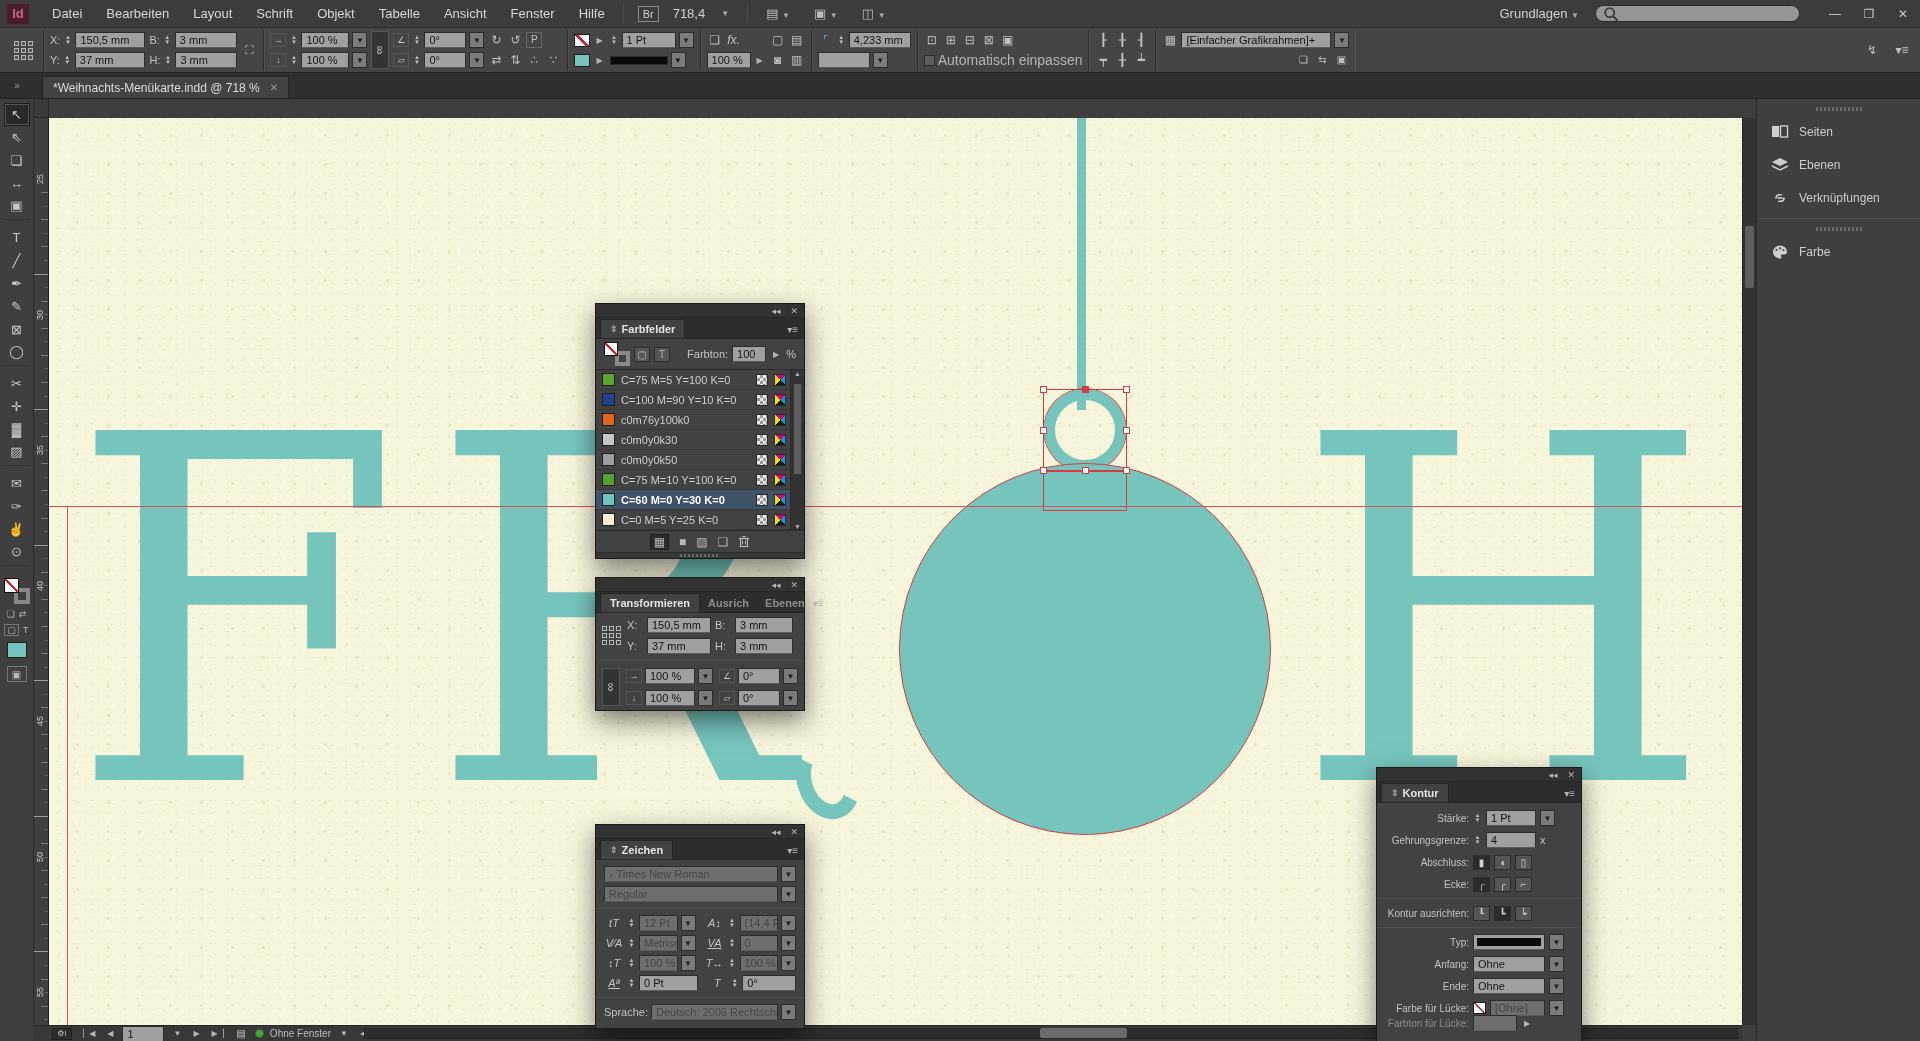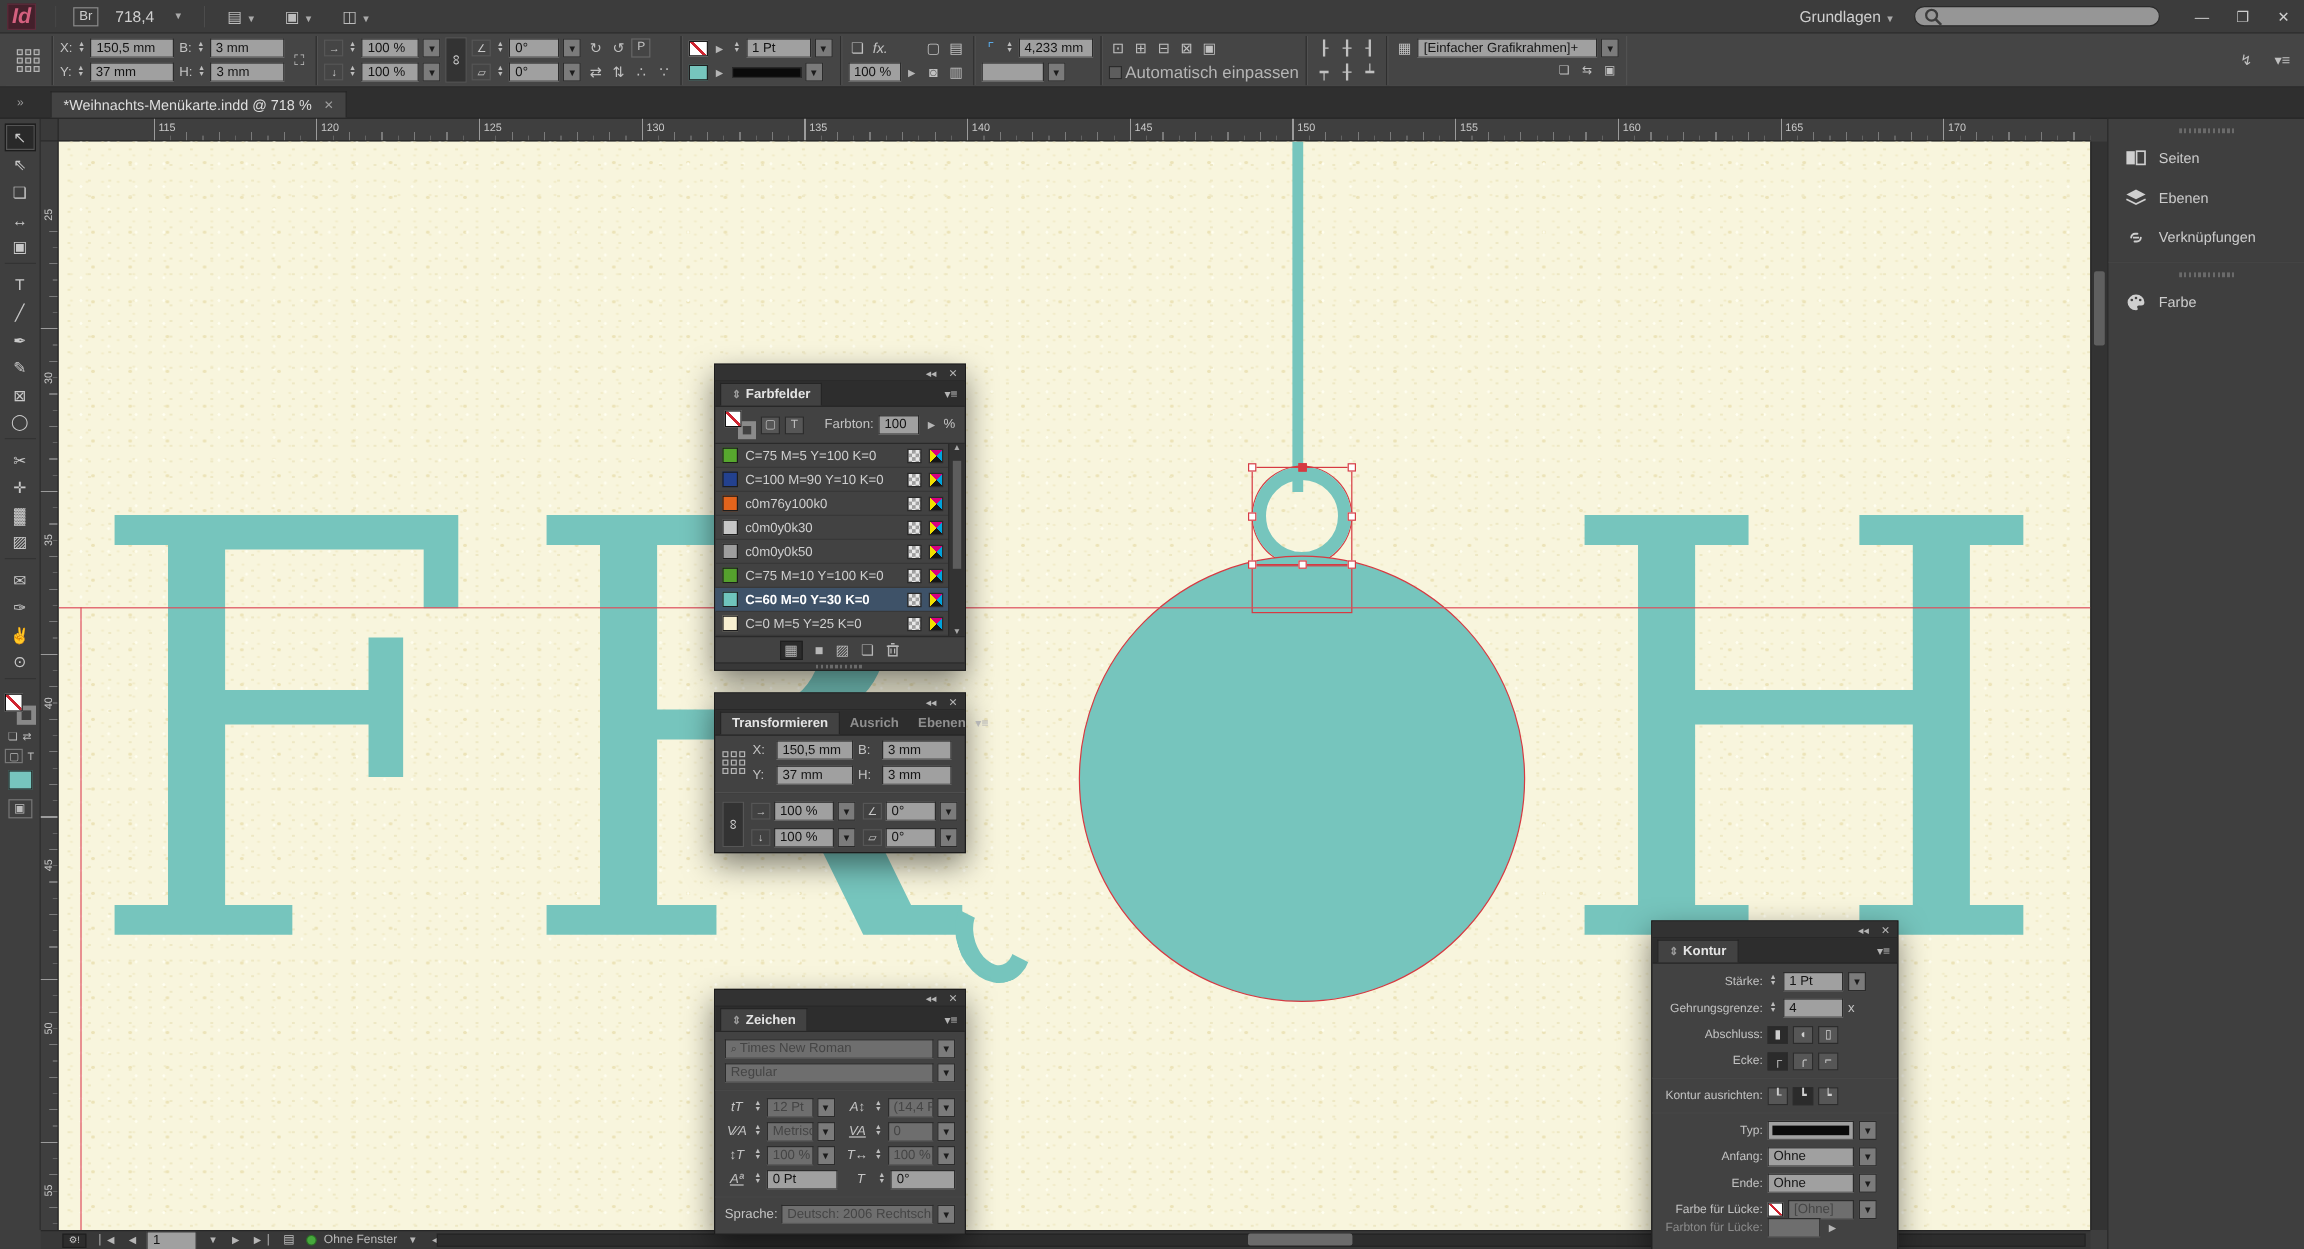--- a/index.html
+++ b/index.html
@@ -11,21 +11,21 @@
   .fld.dis{background:#6e6e6e;color:#454545;}
   .drop{width:15px;height:16px;background:#7b7b7b;border:1px solid #2c2c2c;color:#1c1c1c;
     font-size:8px;text-align:center;line-height:15px;flex:0 0 auto;}
   .stepper{width:9px;height:16px;display:flex;flex-direction:column;justify-content:center;
     align-items:center;color:#bdbdbd;font-size:6px;line-height:5px;flex:0 0 auto;}
   .lbl{font-size:11px;color:#c3c3c3;white-space:nowrap;}
   .icbtn{color:#c0c0c0;font-size:12px;line-height:14px;text-align:center;min-width:16px;}
   
   #menubar{height:28px;background:#3c3c3c;border-bottom:1px solid #2a2a2a;display:flex;align-items:center;}
   #logo{width:24px;height:22px;margin:0 10px 0 6px;background:#44202b;color:#d4607f;
-    font-weight:bold;font-size:18px;display:flex;align-items:center;justify-content:center;border:1px solid #5d2c3b;font-style:italic;}
+    font-weight:bold;font-size:13px;display:flex;align-items:center;justify-content:center;border:1px solid #5d2c3b;}
   .menu-item{padding:0 12px;font-size:13px;color:#d8d8d8;}
   .vsep{width:1px;height:18px;background:#2b2b2b;border-right:1px solid #4c4c4c;margin:0 6px;}
   #bridge-btn{border:1px solid #8a8a8a;color:#cfcfcf;font-size:11px;padding:1px 4px;margin:0 14px 0 8px;}
   #zoom-level{font-size:13px;color:#d0d0d0;margin-right:4px;}
   .mini-drop{color:#bdbdbd;font-size:13px;margin:0 12px;}
   .mini-drop .car{font-size:8px;color:#aaa;}
   #workspace{margin-left:auto;font-size:13px;color:#d0d0d0;}
   #searchbox{width:205px;height:17px;background:#969696;border:1px solid #2a2a2a;border-radius:9px;
     margin:0 18px 0 16px;display:flex;align-items:center;padding:0 6px;}
   .winbtn{width:34px;text-align:center;font-size:12px;color:#cfcfcf;}
@@ -179,20 +179,32 @@
   .kbtn{width:17px;height:15px;border:1px solid #2c2c2c;background:#565656;color:#cfcfcf;font-size:10px;
     display:flex;align-items:center;justify-content:center;}
   .kbtn.pressed{background:#2b2b2b;}
   .kdiv{height:1px;background:#2e2e2e;border-bottom:1px solid #4e4e4e;margin:3px 0;}
 </style>
 </head>
 <body>
 
 <div id="menubar">
   <div id="logo">Id</div>
+  <div style="display:flex">
+
+  <span class="menu-item" style="--i: 0;">Datei</span>
+      <span class="menu-item" style="--i: 1;">Bearbeiten</span>
+      <span class="menu-item" style="--i: 2;">Layout</span>
+      <span class="menu-item" style="--i: 3;">Schrift</span>
+      <span class="menu-item" style="--i: 4;">Objekt</span>
+      <span class="menu-item" style="--i: 5;">Tabelle</span>
+      <span class="menu-item" style="--i: 6;">Ansicht</span>
+      <span class="menu-item" style="--i: 7;">Fenster</span>
+      <span class="menu-item" style="--i: 8;">Hilfe</span>
+    </div>
   <div class="vsep"></div>
   <span id="bridge-btn">Br</span>
   <span id="zoom-level">718,4</span>
   <span class="mini-drop car" style="font-size:8px;color:#aaa">▼</span>
   <div class="vsep"></div>
   <span class="mini-drop">▤ <span class="car">▼</span></span>
   <span class="mini-drop">▣ <span class="car">▼</span></span>
   <span class="mini-drop">◫ <span class="car">▼</span></span>
   <span id="workspace"><span>Grundlagen</span> <span style="font-size:8px;color:#aaa">▼</span></span>
   <div id="searchbox">
@@ -499,35 +511,20 @@
     </div>
     <div class="tbrow">
       <span class="tbsm" style="border:1px solid #777;padding:0 2px">▢</span>
       <span class="tbsm">T</span>
     </div>
     <div id="tb-fill-applied"></div>
     <div id="tb-screenmode">▣</div>
   </div>
 
   <div id="ruler-corner"></div>
-  <div id="hruler">
-
-  <span style="--i: 0;">115</span>
-      <span style="--i: 1;">120</span>
-      <span style="--i: 2;">125</span>
-      <span style="--i: 3;">130</span>
-      <span style="--i: 4;">135</span>
-      <span style="--i: 5;">140</span>
-      <span style="--i: 6;">145</span>
-      <span style="--i: 7;">150</span>
-      <span style="--i: 8;">155</span>
-      <span style="--i: 9;">160</span>
-      <span style="--i: 10;">165</span>
-      <span style="--i: 11;">170</span>
-    </div>
   <div id="vruler">
 
   <span style="--i: 0;">25</span>
       <span style="--i: 1;">30</span>
       <span style="--i: 2;">35</span>
       <span style="--i: 3;">40</span>
       <span style="--i: 4;">45</span>
       <span style="--i: 5;">50</span>
       <span style="--i: 6;">55</span>
     </div>

